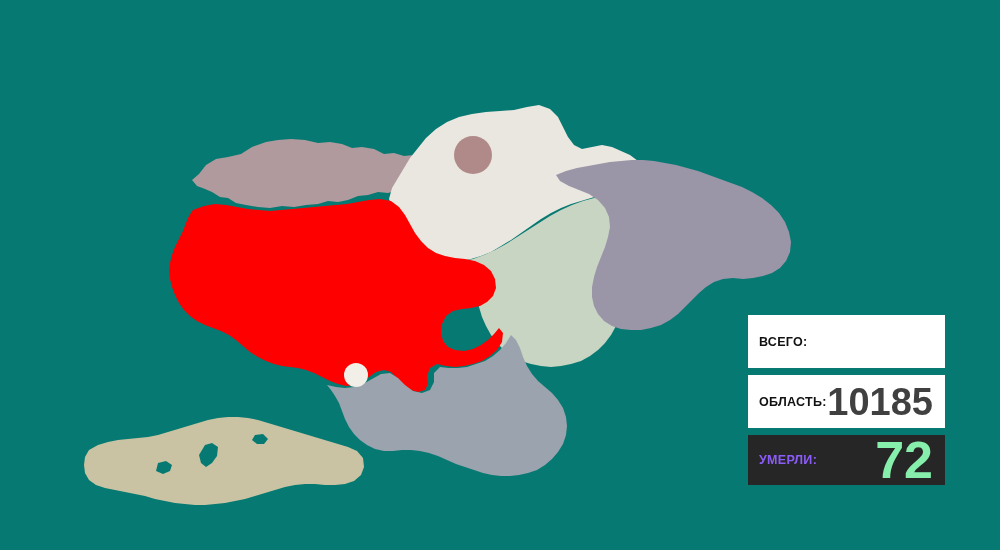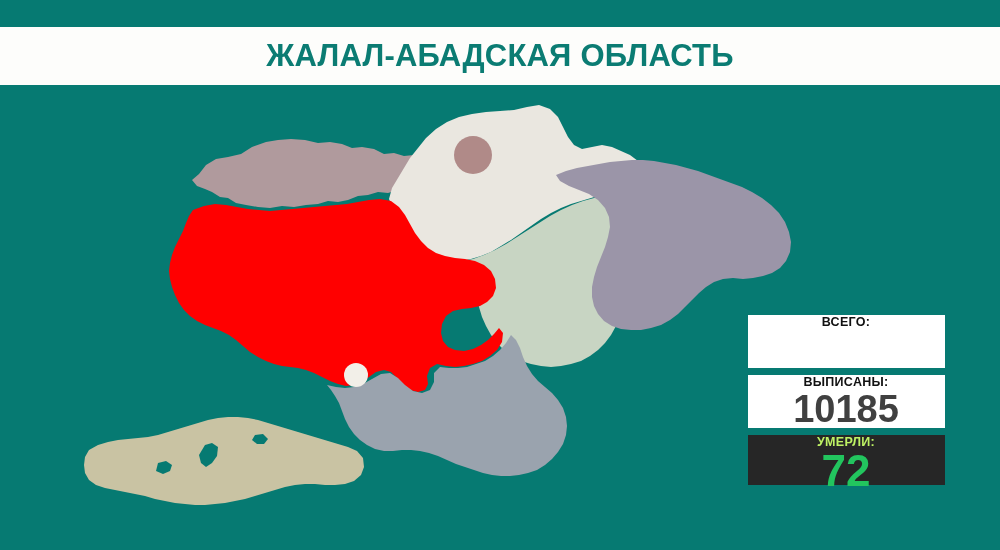--- a/index.html
+++ b/index.html
@@ -68,61 +68,57 @@
     width: 197px;
   }
   .stat-row {
     position: relative;
     display: flex;
     align-items: center;
     justify-content: space-between;
     box-sizing: border-box;
     padding: 0 12px 0 11px;
     margin-bottom: 7px;
-    flex-direction: column;
   }
   .stat-row.light {
     background: #FFFFFF;
     height: 53px;
   }
   .stat-row.dark {
     background: #262626;
     height: 50px;
     margin-bottom: 0;
   }
   .stat-label {
     font-size: 12.5px;
     font-weight: bold;
     letter-spacing: 0.3px;
     color: #111111;
     white-space: nowrap;
   }
   .stat-row.dark .stat-label {
-    color: #bef264;
+    color: #8b5cf6;
   }
   .stat-value {
     font-size: 38px;
     font-weight: bold;
     line-height: 1;
     white-space: nowrap;
   }
   .stat-value.total { color: #F60A0A; }
   .stat-value.recovered { color: #404040; }
-  .stat-value.deaths { color: #22c55e; font-size: 44px; }
+  .stat-value.deaths { color: #86efac; font-size: 52px; }
 </style>
 </head>
 <body>
 
 <div id="page">
 
   <div class="top-strip"></div>
 
-  <div class="title-banner">
-    <div class="title-text">ЖАЛАЛ-АБАДСКАЯ ОБЛАСТЬ</div>
-  </div>
 
   <div class="map-area">
     <svg class="map-svg" viewBox="0 0 1000 465" preserveAspectRatio="none">
 
       <path fill="#B09A9D" d="M199,89 L206,80 L216,74 L228,72 L241,69 L252,62 L266,57 L278,55 L291,54 L305,55
            L318,58 L330,57 L342,59 L352,63 L362,62 L374,64 L384,69 L394,68 L404,71 L414,70
            L424,73 L432,77 L440,76 L448,79 L454,84 L452,92 L446,99 L438,102 L428,104 L418,103
            L408,106 L398,105 L388,108 L378,107 L368,110 L358,111 L348,115 L338,117 L328,116
            L318,119 L306,120 L294,122 L282,121 L270,123 L258,122 L246,120 L236,118 L228,113
            L220,112 L212,107 L205,104 L197,101 L192,95 Z"></path>
@@ -192,21 +188,21 @@
     </svg>
   </div>
 
   <div class="stats-panel">
 
     <div class="stat-row light">
       <span class="stat-label">ВСЕГО:</span>
     </div>
 
     <div class="stat-row light">
-      <span class="stat-label">ВЫПИСАНЫ:</span>
+      <span class="stat-label">ОБЛАСТЬ:</span>
       <span class="stat-value recovered">10185</span>
     </div>
 
     <div class="stat-row dark">
       <span class="stat-label">УМЕРЛИ:</span>
       <span class="stat-value deaths">72</span>
     </div>
 
   </div>
 

